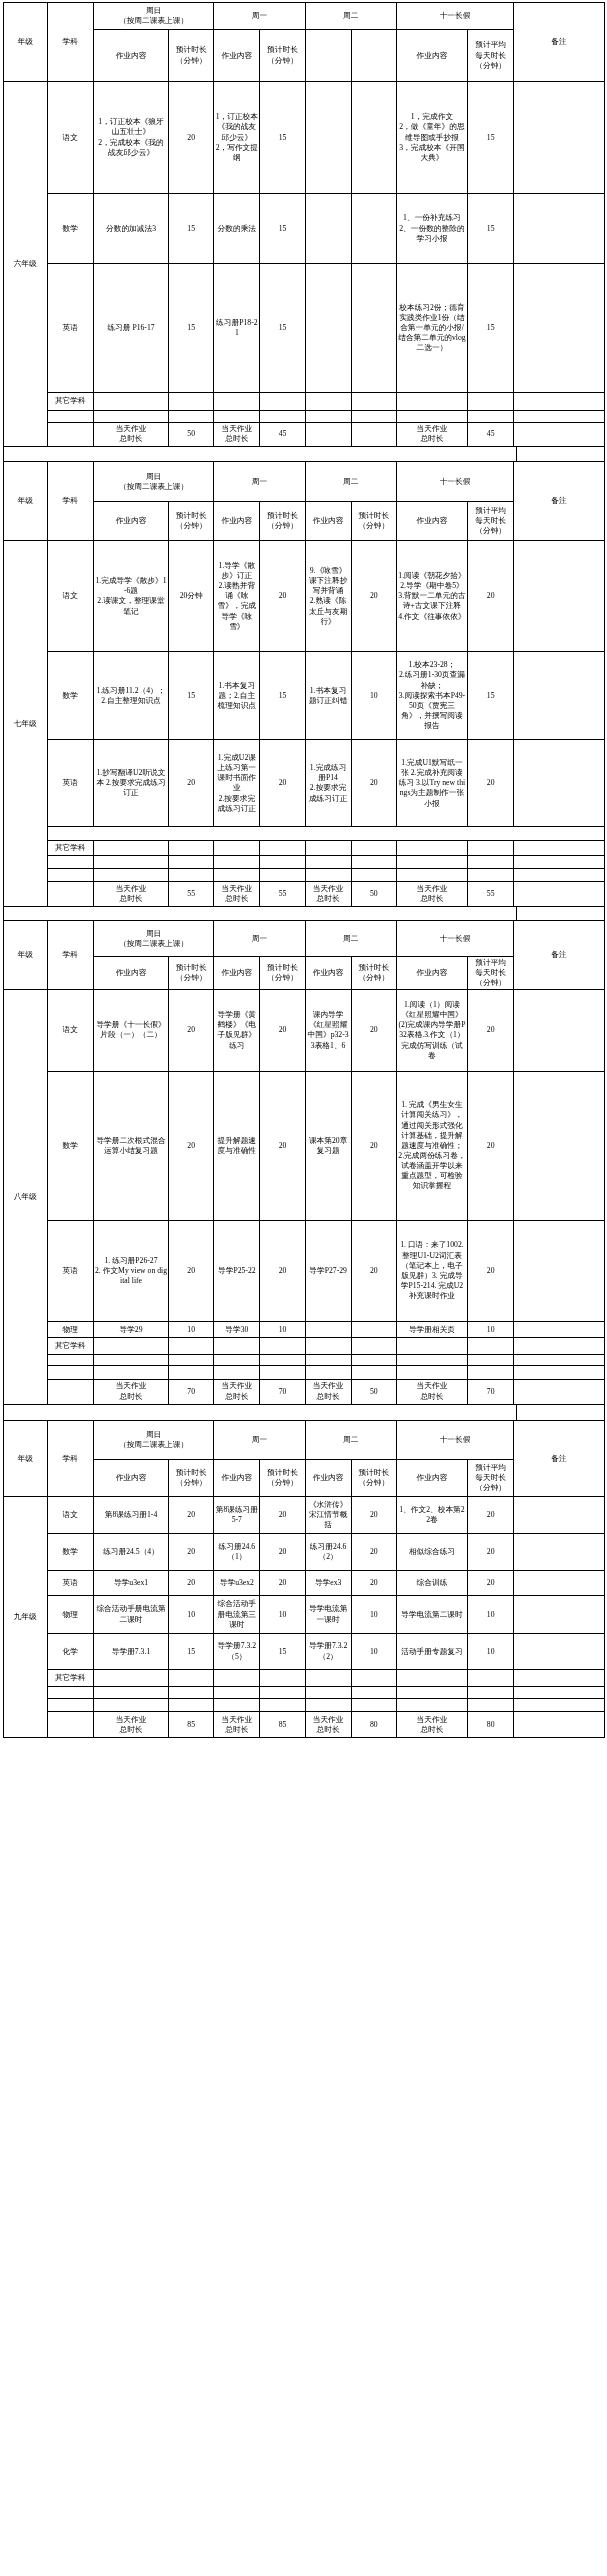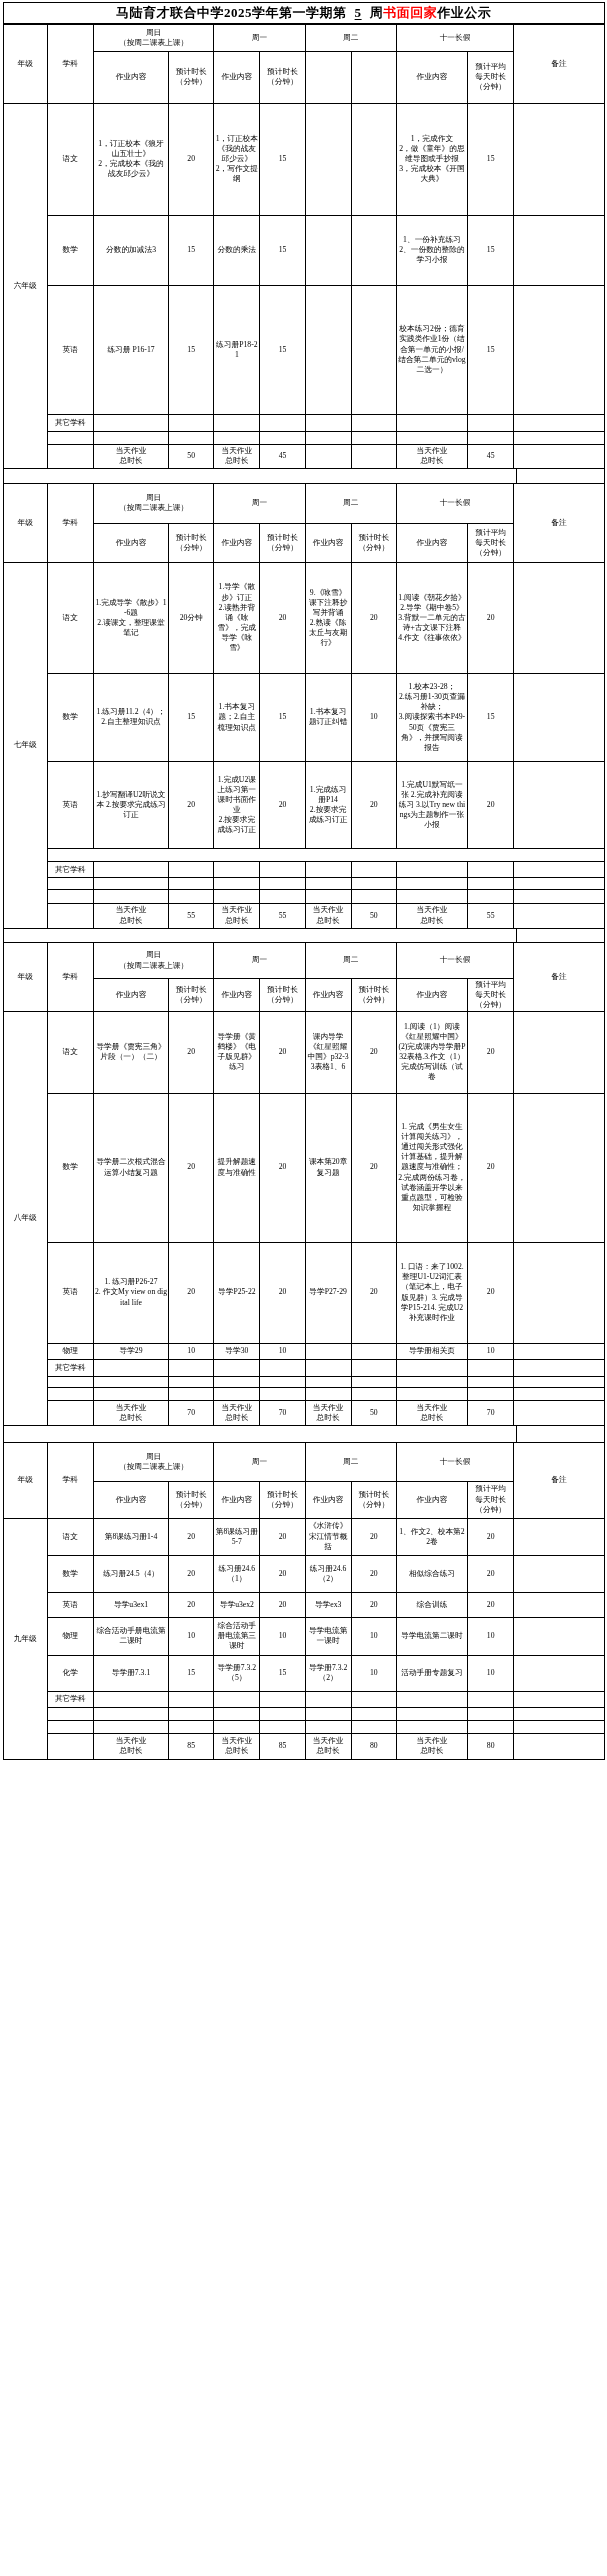--- a/index.html
+++ b/index.html
@@ -18,27 +18,20 @@
   td.note-bot{vertical-align:bottom;padding-bottom:13.4px;}
   tr.brk td.nob{border:none;}
   .spacer{height:14.4px;border-left:1px solid #000;position:relative;}
   .spacer .rcell{position:absolute;right:0;top:0;height:100%;width:89px;box-sizing:border-box;border-left:1px solid #000;border-right:1px solid #000;}
 </style>
 </head>
 <body>
 
 <div class="page">
 
-  <div class="titlebox">
-    <span>马陆育才联合中学2025学年第一学期第</span>
-      <span class="wk">5</span>
-      <span>周</span>
-      <span class="hl" id="title-hl" style="color: rgb(255, 0, 0);">书面回家</span>
-      <span>作业公示</span>
-  </div>
 
   <table class="sec">
     <colgroup>
         <col style="width:44px">
         <col style="width:46px">
         <col style="width:75px">
         <col style="width:45px">
         <col style="width:46px">
         <col style="width:45px">
         <col style="width:46px">
@@ -344,21 +337,21 @@
       <td class="hd">预计时长
 （分钟）</td>
       <td class="hd">作业内容</td>
       <td class="hd">预计平均
 每天时长
 （分钟）</td>
     </tr>
     <tr class="tk" style="height:82px">
       <td rowspan="8">八年级</td>
       <td>语文</td>
-      <td>导学册《贾宪三角》片段（一）（二）</td>
+      <td>导学册《十一长假》片段（一）（二）</td>
       <td class="dr">20</td>
       <td>导学册《黄鹤楼》《电子版见群》练习</td>
       <td class="dr">20</td>
       <td>课内导学《红星照耀中国》p32-33表格1、6</td>
       <td class="dr drr">20</td>
       <td>1.阅读（1）阅读《红星照耀中国》(2)完成课内导学册P32表格.3.作文（1）完成仿写训练（试卷</td>
       <td class="dr">20</td>
       <td></td>
     </tr>
     <tr class="tk" style="height:149px">

